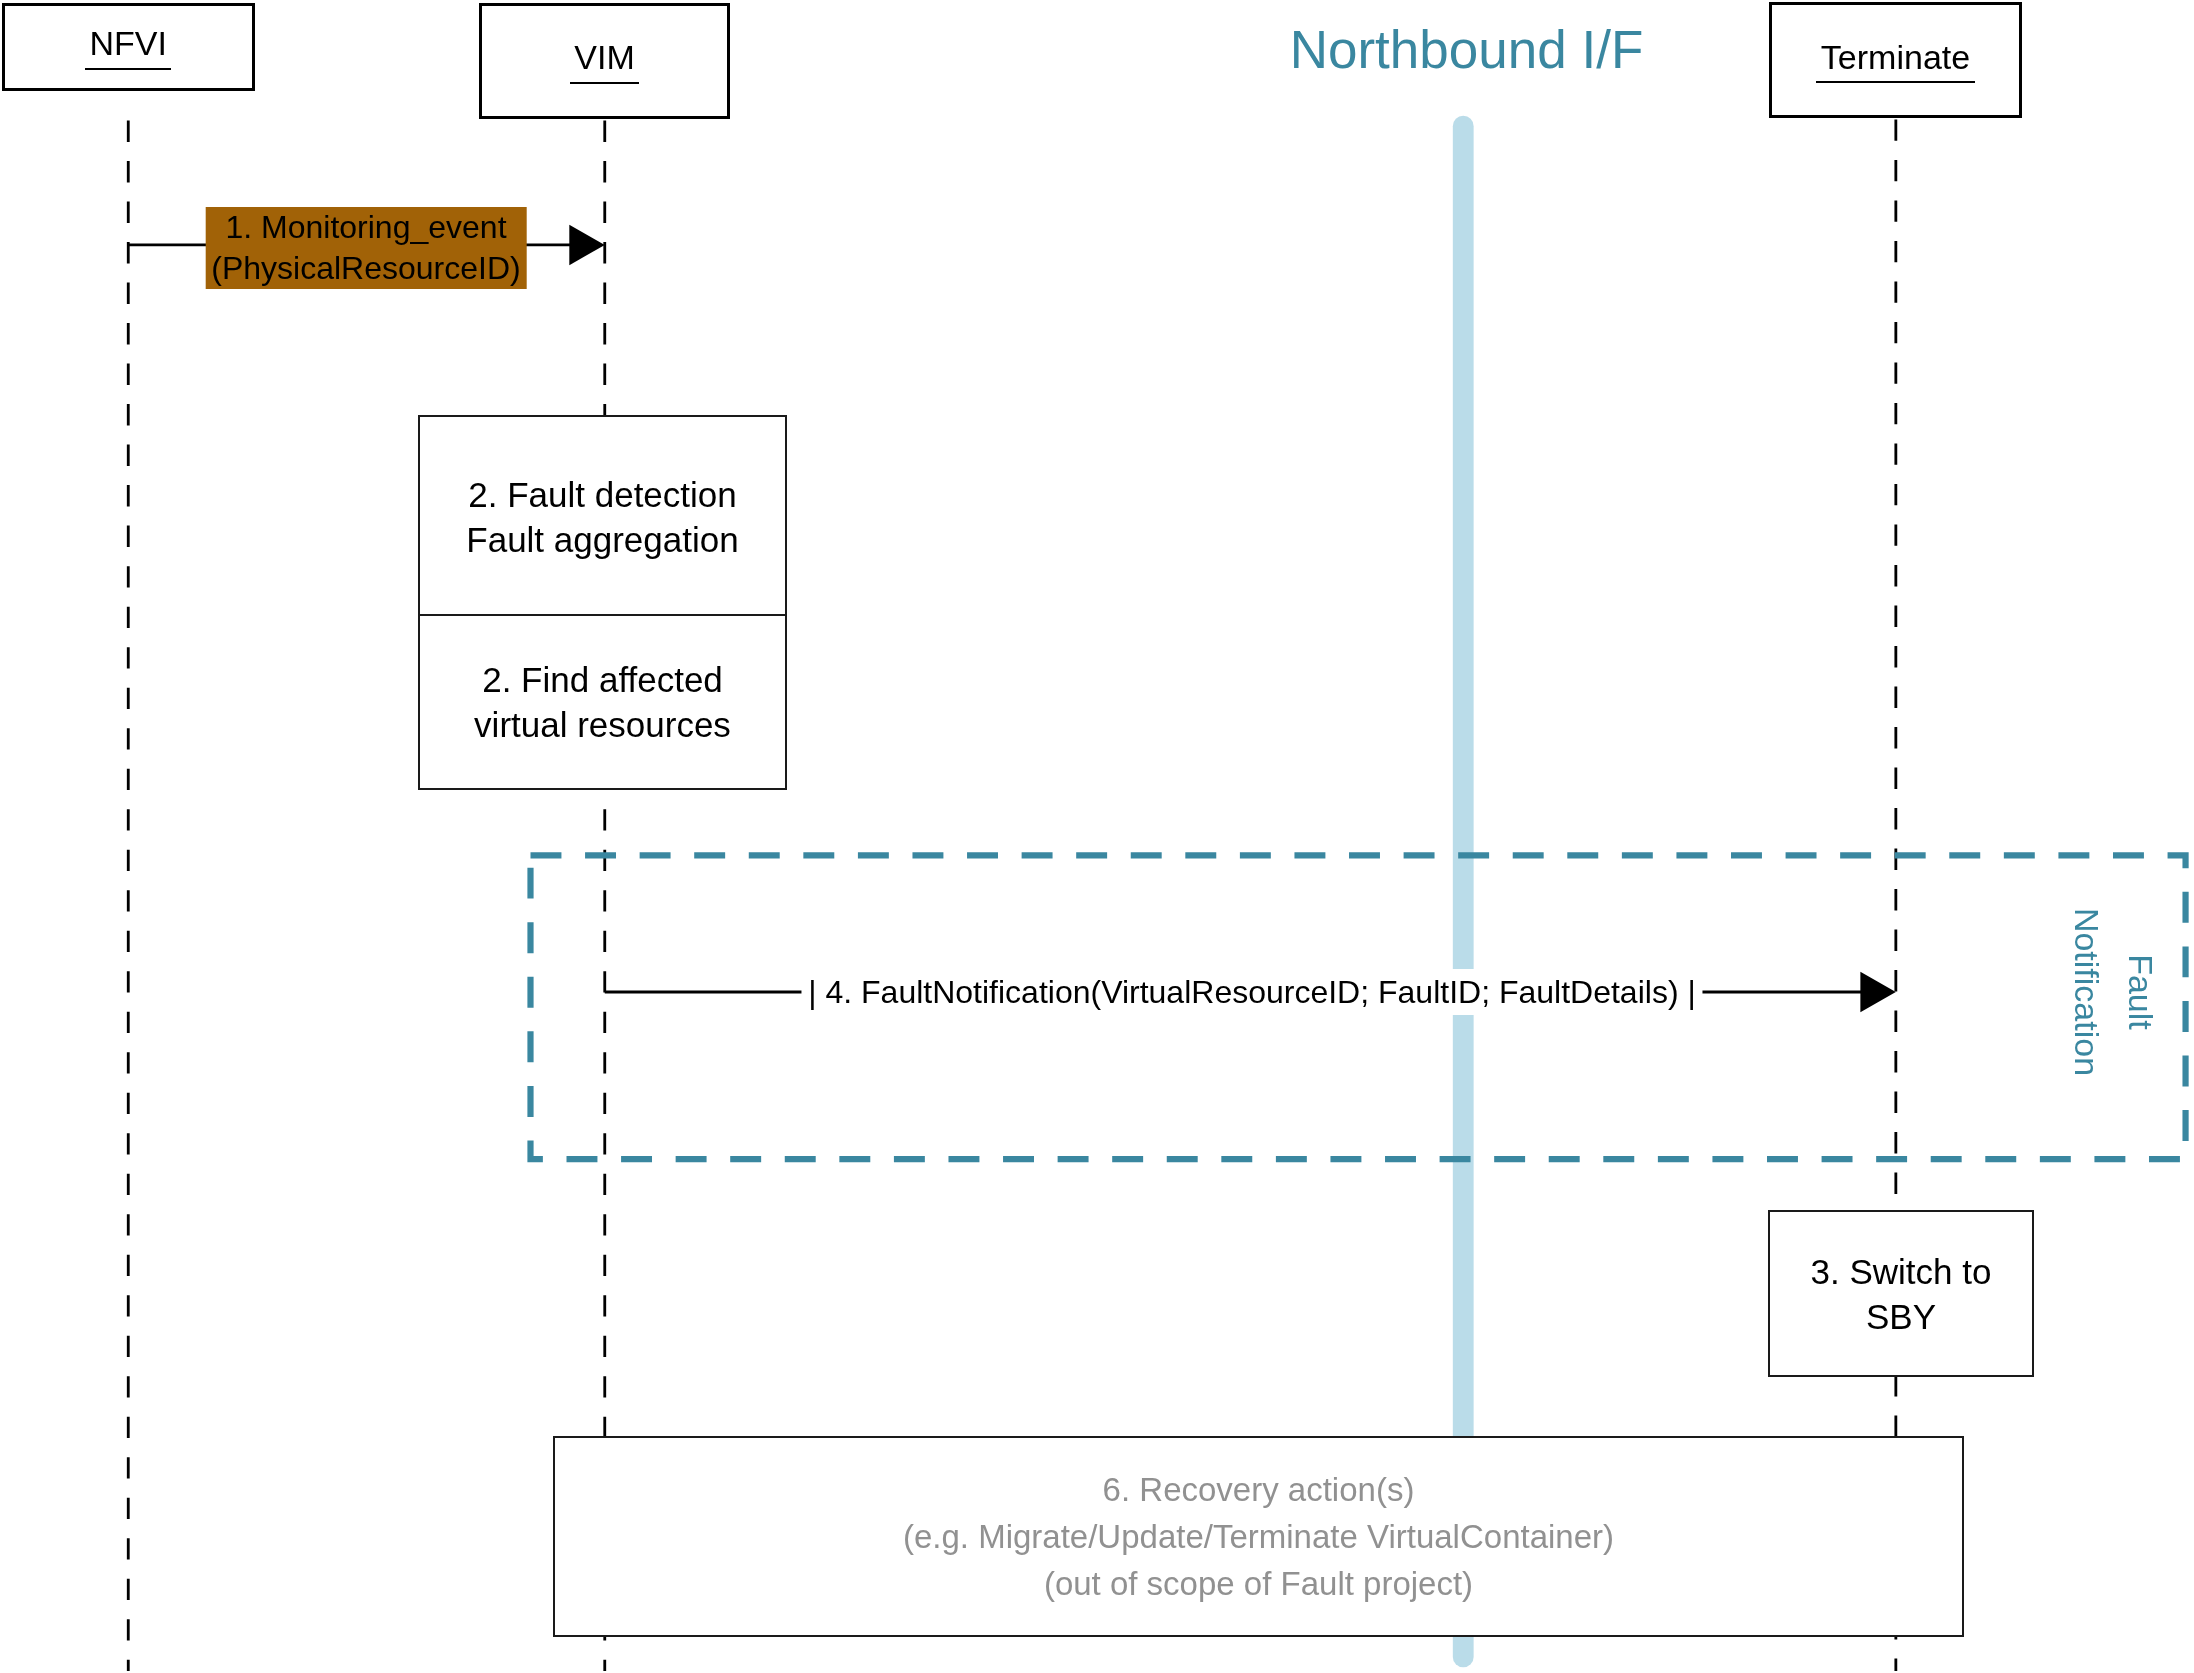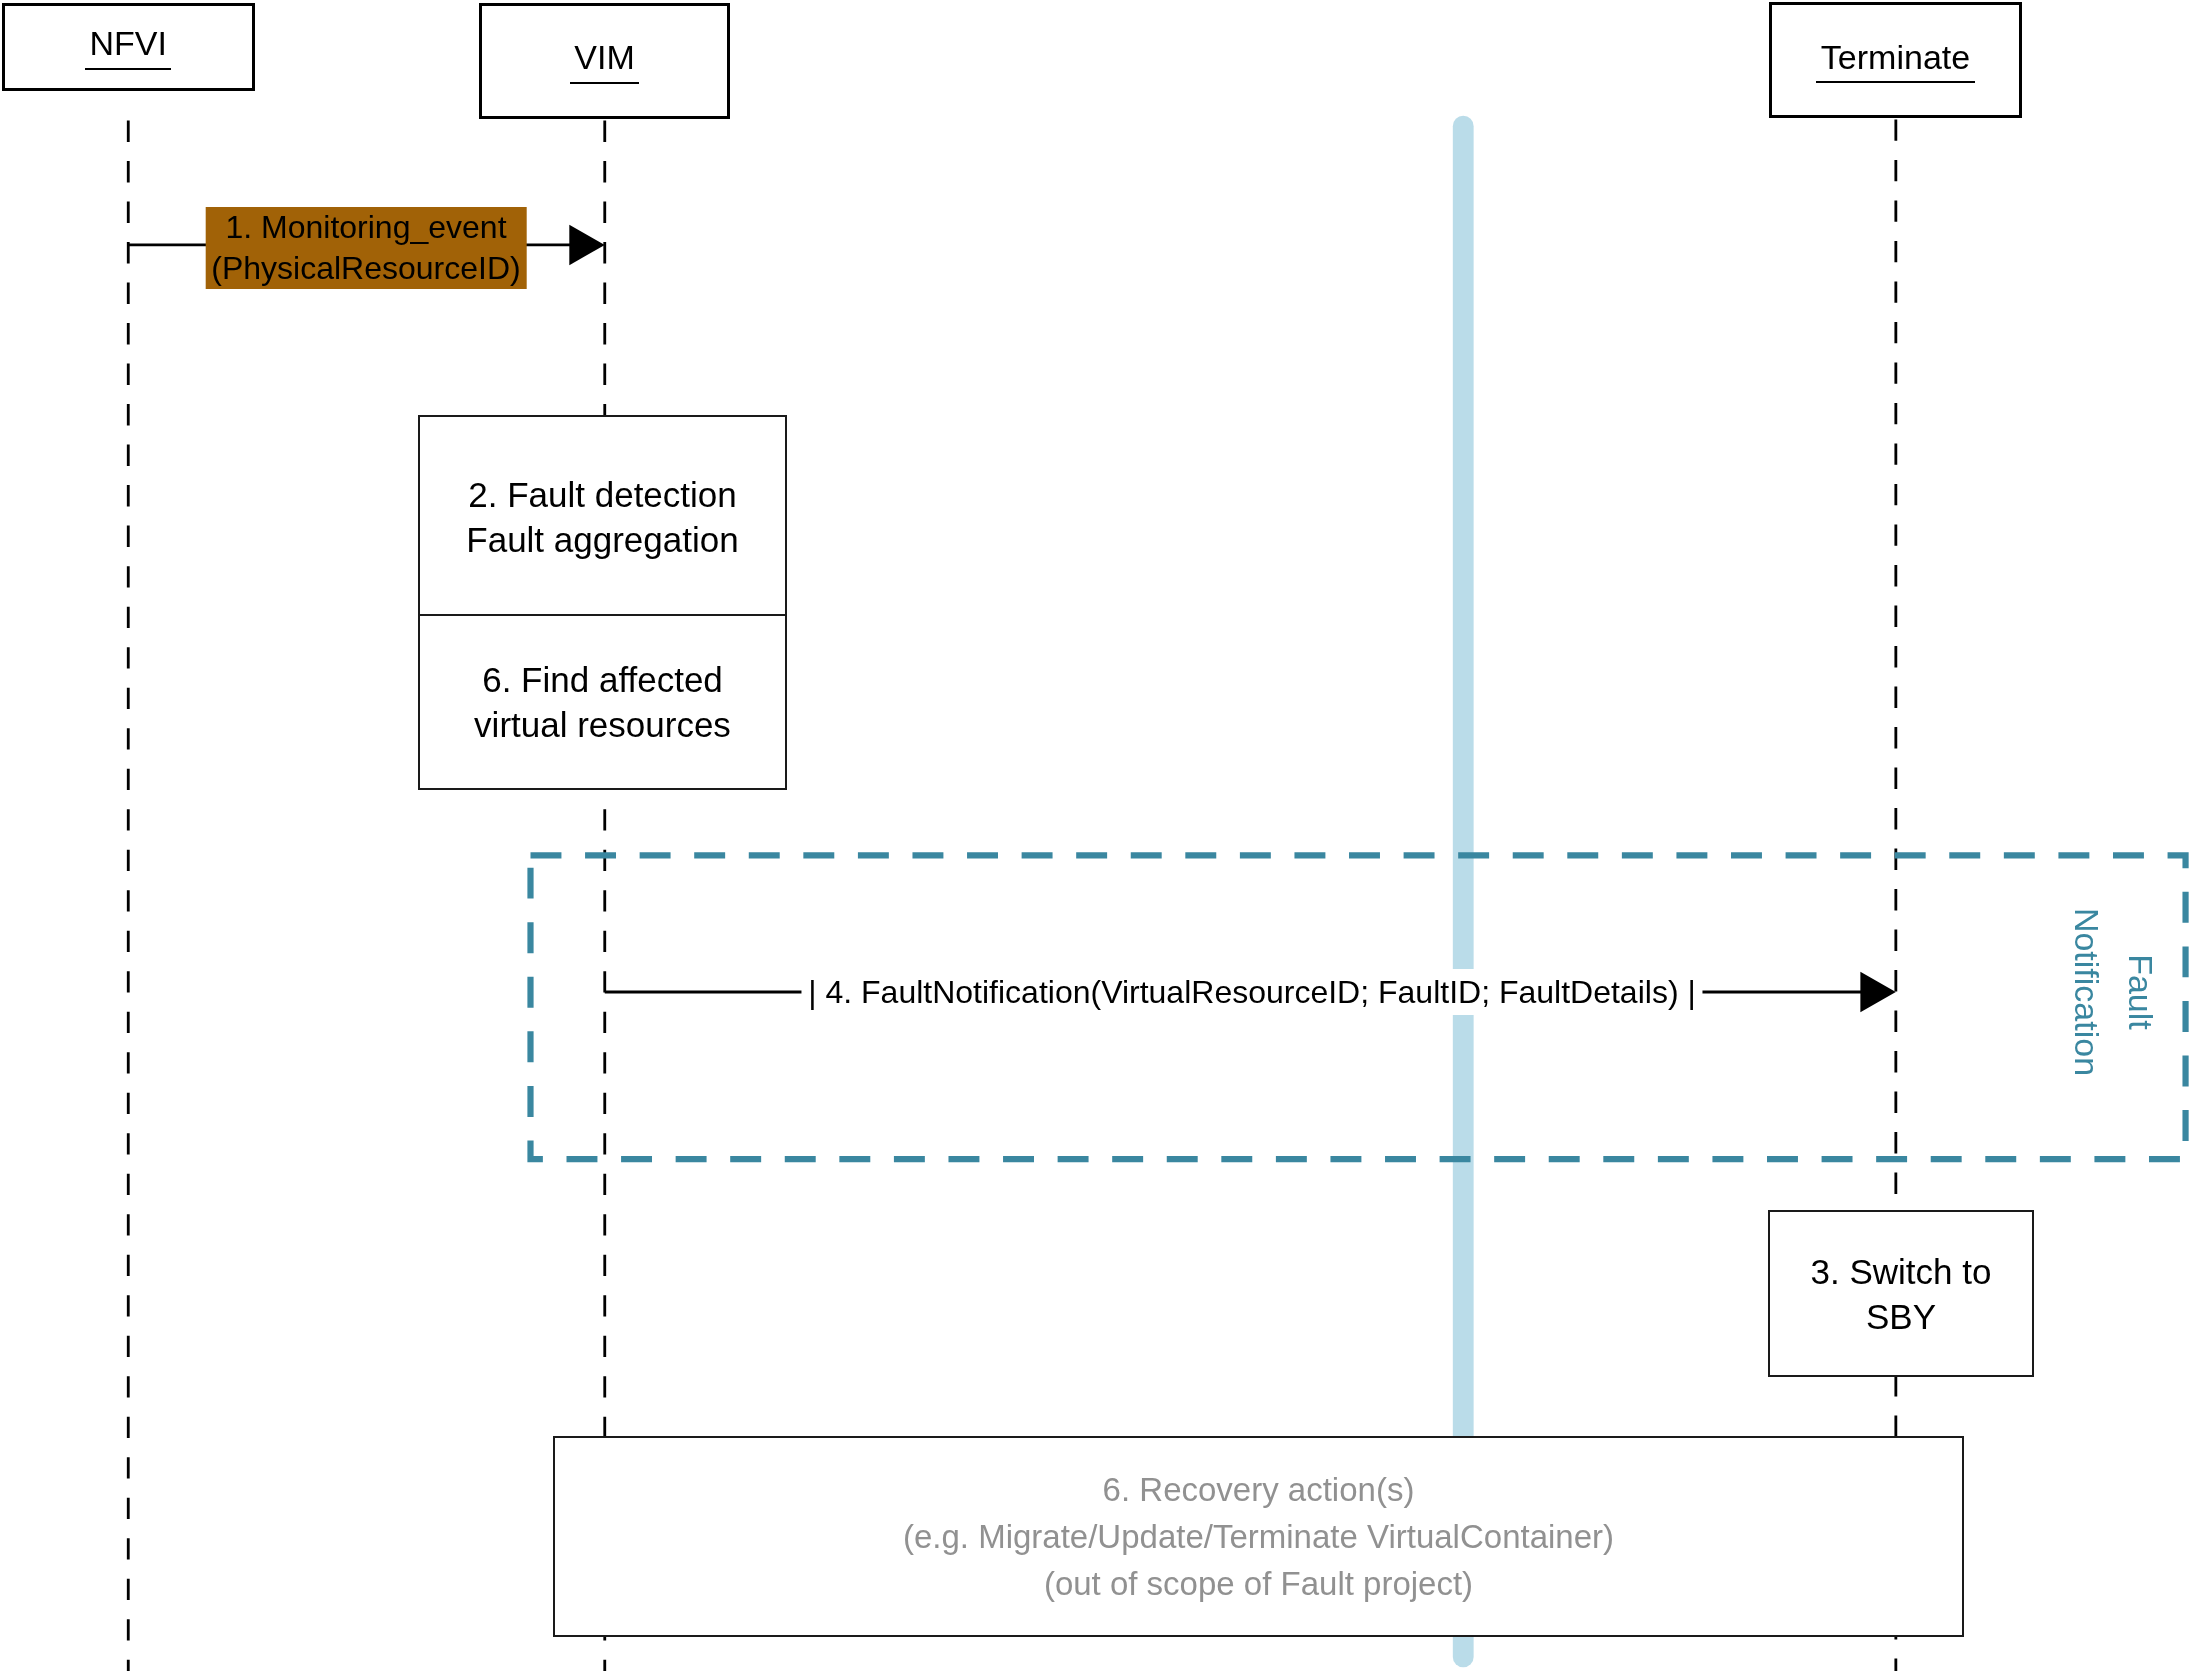--- a/index.html
+++ b/index.html
@@ -134,35 +134,36 @@
   <div class="actor-box" style="left:1.7px; top:2.8px; width:253px; height:88px;">
     <span class="actor-label">NFVI</span>
   </div>
   <div class="actor-box" style="left:479px; top:2.8px; width:251px; height:116px;">
     <span class="actor-label">VIM</span>
   </div>
   <div class="actor-box" style="left:1769px; top:2.3px; width:253px; height:116px;">
     <span class="actor-label">Terminate</span>
   </div>
 
+  <div class="nb-title">Northbound I/F</div>
 
   <div class="msg1-label">
     <div>1. Monitoring_event</div>
     <div>(PhysicalResourceID)</div>
   </div>
 
   <div class="msg4-label">| 4. FaultNotification(VirtualResourceID; FaultID; FaultDetails) |</div>
 
   <div class="step-box box-fault-detection">
     <div>2. Fault detection</div>
     <div>Fault aggregation</div>
   </div>
 
   <div class="step-box box-find-affected">
-    <div>6. Find affected</div>
+    <div>2. Find affected</div>
     <div>virtual resources</div>
   </div>
 
   <div class="step-box box-switch-sby">
     <div>3. Switch to</div>
     <div>SBY</div>
   </div>
 
   <div class="step-box box-recovery">
     <div>6. Recovery action(s)</div>

